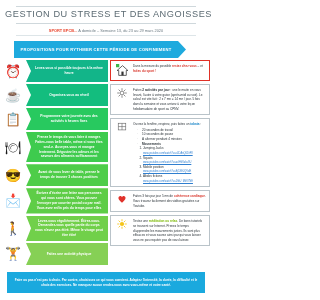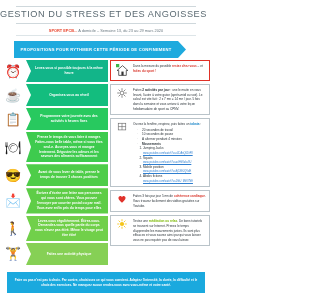--- a/index.html
+++ b/index.html
@@ -8,21 +8,21 @@
     background: #ffffff;
     font-family: "Liberation Sans", sans-serif;
     overflow: hidden;
   }
   .page { position: relative; width: 212px; height: 300px; background:#fff; }
 
   
   .top-rule { position:absolute; left:16px; top:6px; width:180px; height:1px; background:#cfd8dc; }
   .title {
     position:absolute; left:0; top:9px; width:212px;
-    text-align:left; font-size:9.2px; letter-spacing:.55px;
+    text-align:right; font-size:9.2px; letter-spacing:.55px;
     color:#5b6a72; font-weight:400; white-space:nowrap;
   }
   .title-rule { position:absolute; left:16px; top:23px; width:180px; height:1px; background:#cfd8dc; }
   .subtitle {
     position:absolute; left:0; top:28px; width:212px; text-align:center;
     font-size:3.9px; color:#6b7a82; white-space:nowrap;
   }
   .sub-strong { color:#e8462e; font-weight:bold; }
   .sub-rule { position:absolute; left:16px; top:35px; width:180px; height:1px; background:#dde5e8; }
 

